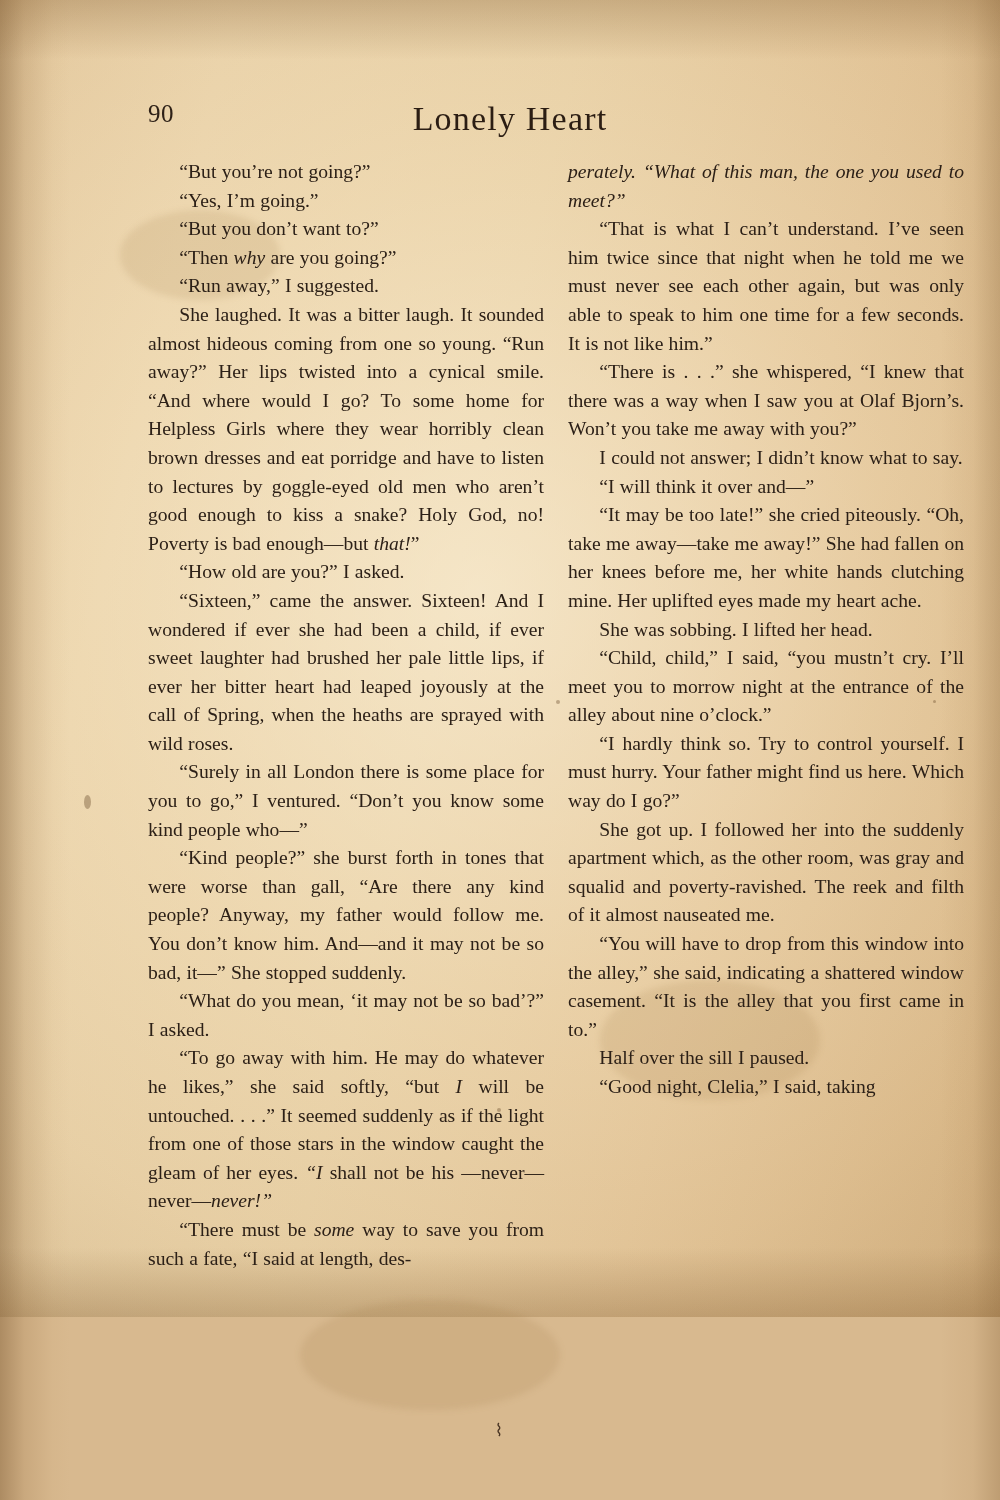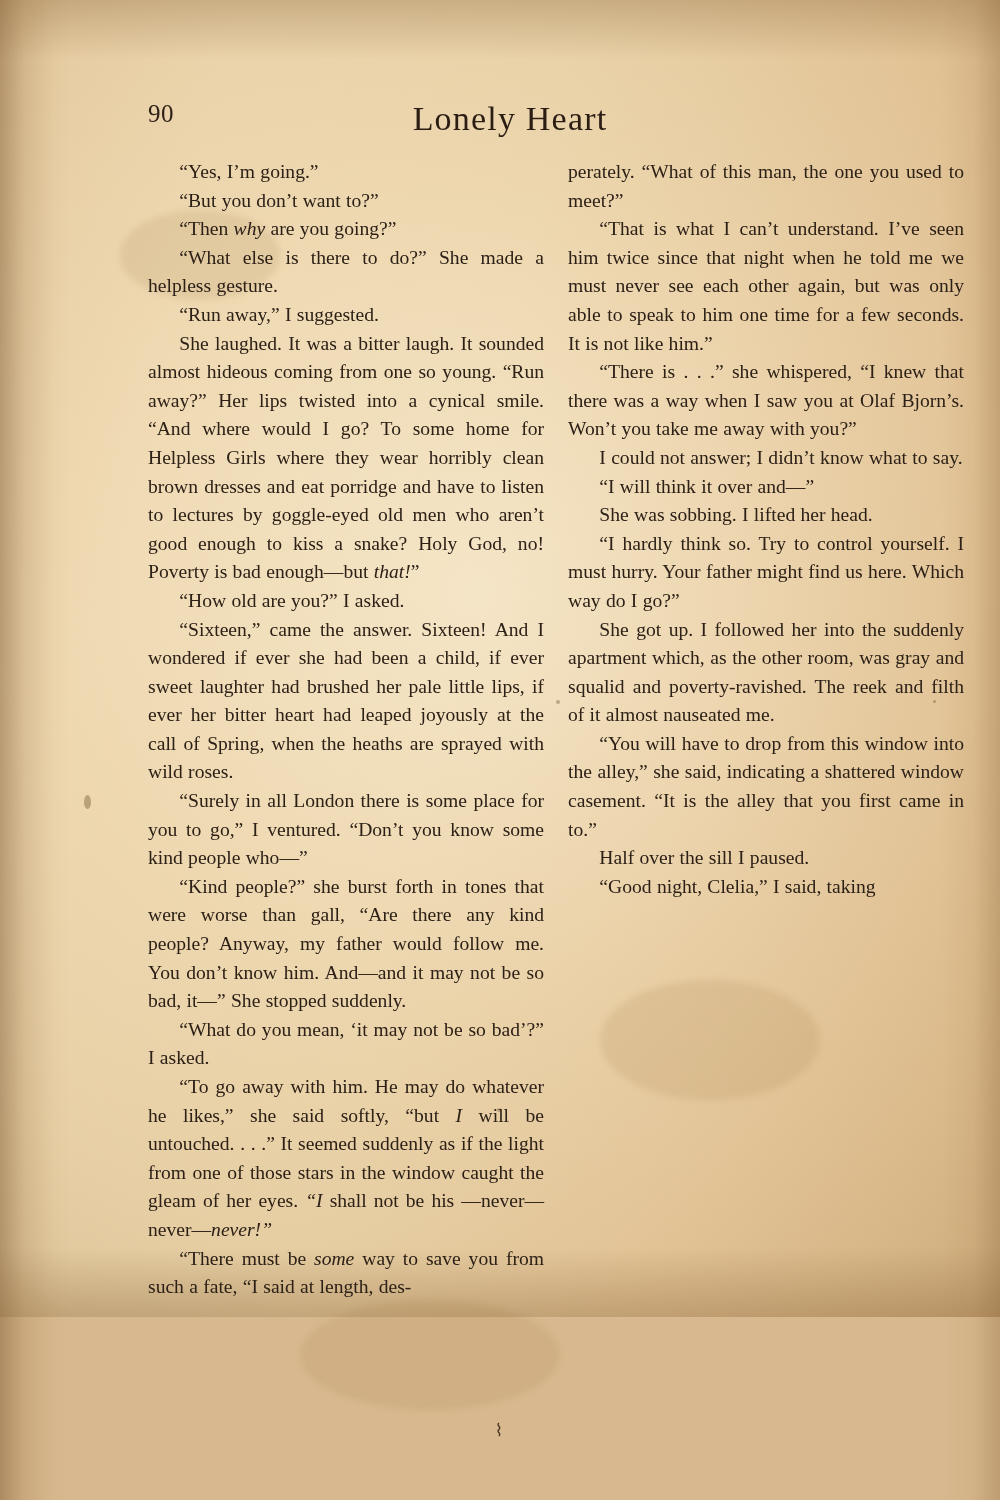--- a/index.html
+++ b/index.html
@@ -108,21 +108,21 @@
     -webkit-hyphens: none;
     hyphens: none;
   }
   .col-left { left: 0; }
   .col-right { left: 420px; }
   .col p {
     margin: 0;
     text-indent: 1.6em;
     word-spacing: 0.02em;
   }
-  .col p.noindent { text-indent: 0; }
+  .col p.noindent { text-indent: 0; font-style: italic; }
   .col p em { font-style: italic; }
 
   
   .ornament {
     position: absolute;
     left: 0;
     top: 1420px;
     width: 1000px;
     text-align: center;
     color: #4a3524;
@@ -148,41 +148,43 @@
   <div class="speck" style="left:497px;top:1108px;width:4px;height:4px;"></div>
   <div class="speck" style="left:933px;top:700px;width:3px;height:3px;"></div>
 
   <div class="running-head">
     <div class="folio">90</div>
     <div class="head-title">Lonely Heart</div>
   </div>
 
   <div class="columns">
     <div class="col col-left">
+        <p>“But you’re not going?”</p>
         <p>“Yes, I’m going.”</p>
         <p>“But you don’t want to?”</p>
         <p>“Then <em>why</em> are you going?”</p>
-        <p>“What else is there to do?”  She made a helpless gesture.</p>
         <p>“Run away,” I suggested.</p>
         <p>She laughed.  It was a bitter laugh. It sounded almost hideous coming from one so young.  “Run away?”  Her lips twisted into a cynical smile.  “And where would I go?  To some home for Helpless Girls where they wear horribly clean brown dresses and eat porridge and have to listen to lectures by goggle-eyed old men who aren’t good enough to kiss a snake?  Holy God, no! Poverty is bad enough—but <em>that!</em>”</p>
         <p>“How old are you?”  I asked.</p>
         <p>“Sixteen,” came the answer.  Sixteen!  And I wondered if ever she had been a child, if ever sweet laughter had brushed her pale little lips, if ever her bitter heart had leaped joyously at the call of Spring, when the heaths are sprayed with wild roses.</p>
         <p>“Surely in all London there is some place for you to go,” I ventured. “Don’t you know some kind people who—”</p>
         <p>“Kind people?” she burst forth in tones that were worse than gall,  “Are there any kind people?  Anyway, my father would follow me.  You don’t know him.  And—and it may not be so bad, it—”  She stopped suddenly.</p>
         <p>“What do you mean, ‘it may not be so bad’?”  I asked.</p>
         <p>“To go away with him.  He may do whatever he likes,” she said softly, “but <em>I</em> will be untouched. . . .”  It seemed suddenly as if the light from one of those stars in the window caught the gleam of her eyes.  <em>“I</em> shall not be his —never—never—<em>never!”</em></p>
         <p>“There must be <em>some</em> way to save you from such a fate, “I said at length, des-</p>
       </div>
     <div class="col col-right">
         <p class="noindent">perately.  “What of this man, the one you used to meet?”</p>
         <p>“That is what I can’t understand. I’ve seen him twice since that night when he told me we must never see each other again, but was only able to speak to him one time for a few seconds.  It is not like him.”</p>
         <p>“There is . . .” she whispered, “I knew that there was a way when I saw you at Olaf Bjorn’s.  Won’t you take me away with you?”</p>
         <p>I could not answer; I didn’t know what to say.</p>
         <p>“I will think it over and—”</p>
+        <p>“It may be too late!” she cried piteously.  “Oh, take me away—take me away!”  She had fallen on her knees before me, her white hands clutching mine.  Her uplifted eyes made my heart ache.</p>
         <p>She was sobbing.  I lifted her head.</p>
+        <p>“Child, child,” I said, “you mustn’t cry.  I’ll meet you to morrow night at the entrance of the alley about nine o’clock.”</p>
         <p>“I hardly think so.  Try to control yourself.  I must hurry.  Your father might find us here.  Which way do I go?”</p>
         <p>She got up.  I followed her into the suddenly apartment which, as the other room, was gray and squalid and poverty-ravished.  The reek and filth of it almost nauseated me.</p>
         <p>“You will have to drop from this window into the alley,” she said, indicating a shattered window casement. “It is the alley that you first came in to.”</p>
         <p>Half over the sill I paused.</p>
         <p>“Good night, Clelia,” I said, taking</p>
       </div>
   </div>
 
   <div class="ornament">⌇</div>
 </div>

